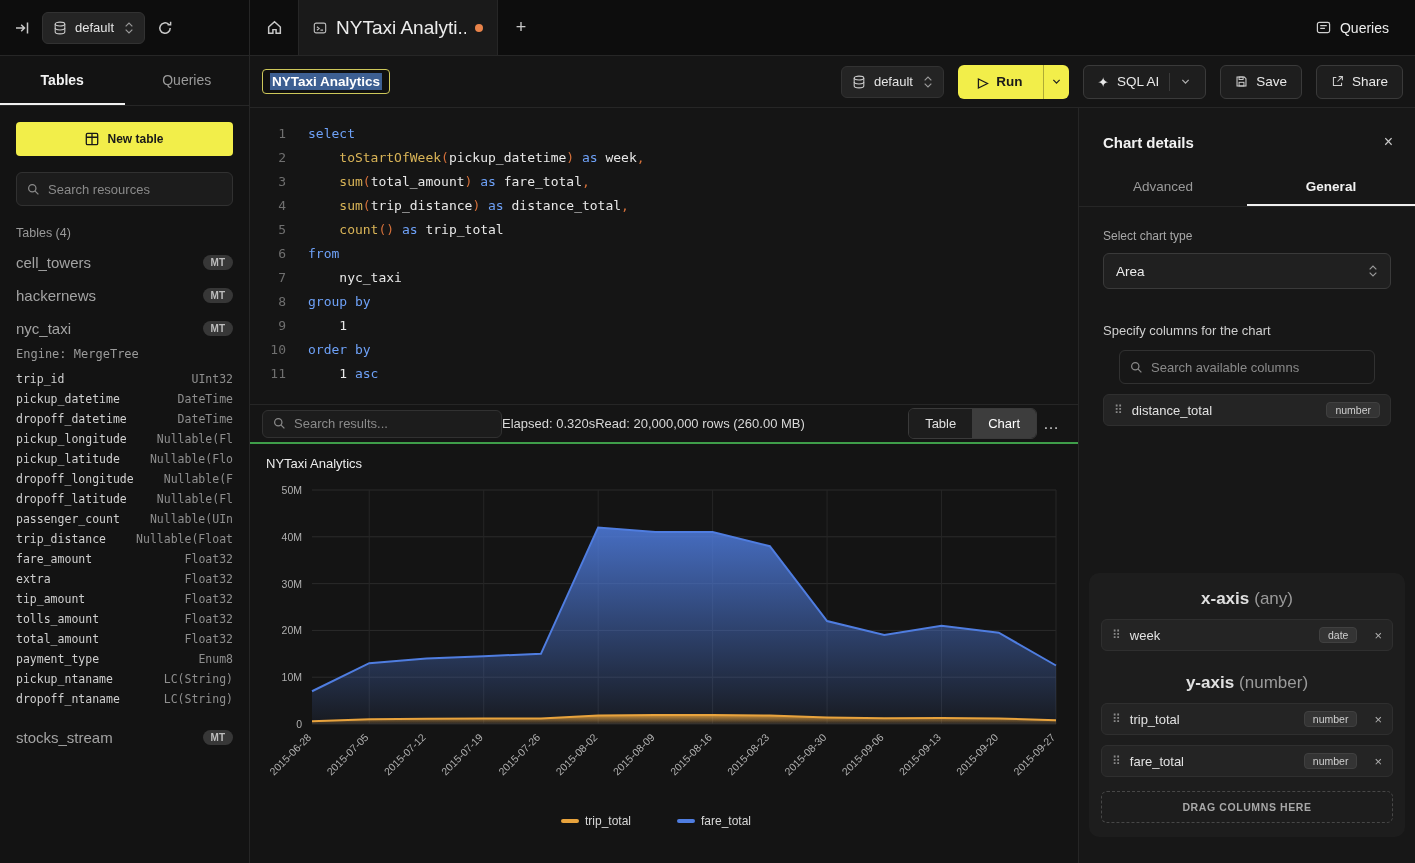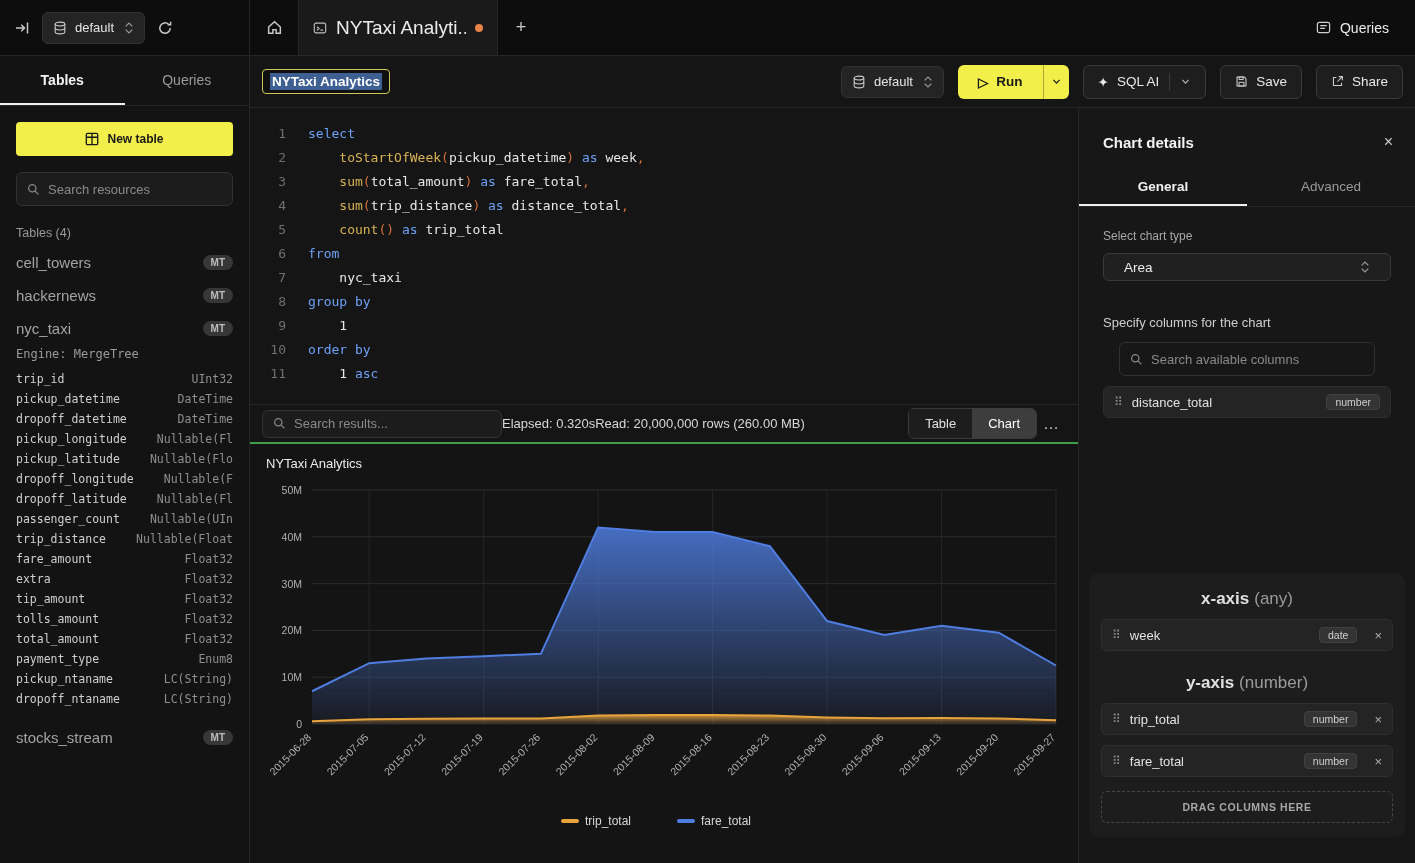--- a/index.html
+++ b/index.html
@@ -90,21 +90,21 @@
 
   
   .chart-panel { width:337px; flex:0 0 337px; background:#171717; border-left:1px solid #262626; display:flex; flex-direction:column; position:relative; overflow:hidden; }
   .panel-header { padding:26px 24px 18px; font-size:15px; font-weight:700; color:#f2f2f2; }
   .panel-close { position:absolute; top:26px; right:22px; color:#cccccc; font-size:16px; cursor:pointer; line-height:1; }
   .panel-tabs { display:flex; height:38px; border-bottom:1px solid #262626; flex:0 0 38px; }
   .panel-tab { flex:1; display:flex; align-items:center; justify-content:center; font-size:13.5px; color:#9a9a9a; cursor:pointer; border-bottom:2px solid transparent; }
   .panel-tab.active { color:#f2f2f2; border-bottom-color:#f0f0f0; font-weight:700; }
   .pc { padding:0 24px; }
   .field-label { margin-top:22px; font-size:12px; color:#a8a8a8; }
-  .select-box { margin-top:10px; height:28px; background:#202020; border:1px solid #3a3a3a; border-radius:6px; display:flex; align-items:center; justify-content:space-between; padding:0 20px; cursor:pointer; }
+  .select-box { margin-top:10px; height:36px; background:#202020; border:1px solid #3a3a3a; border-radius:6px; display:flex; align-items:center; justify-content:space-between; padding:0 12px; cursor:pointer; }
   .select-value { font-size:13.5px; color:#ececec; }
   .columns-label { margin-top:34px; font-size:13px; color:#cfcfcf; }
   .panel-search { margin:12px 16px 0; height:34px; background:transparent; }
   .chip { display:flex; align-items:center; gap:9px; background:#242424; border:1px solid #2f2f2f; border-radius:6px; height:32px; padding:0 10px; margin-top:10px; cursor:grab; }
   .drag { color:#8a8a8a; font-size:12px; line-height:1; }
   .chip-label { font-size:13px; color:#e2e2e2; }
   .chip-badge { margin-left:auto; background:#343434; border:1px solid #404040; border-radius:4px; font-size:10.5px; color:#cfcfcf; padding:1px 8px; }
   .chip-x { margin-left:8px; color:#b0b0b0; font-size:13px; cursor:pointer; line-height:1; }
   .panel-spacer { flex:1; }
   .axis-section { margin:0 10px 26px; background:#1d1d1d; border-radius:10px; padding:12px 12px 14px; }
@@ -449,22 +449,22 @@
               <rect x="427" y="343" width="18" height="4" rx="2" fill="#4f7de0"></rect>
               <text class="legend" x="451" y="349">fare_total</text>
             </svg>
         </div>
       </div>
 
       <aside class="chart-panel">
         <div class="panel-header">Chart details</div>
         <span class="panel-close">×</span>
         <div class="panel-tabs">
+          <div class="panel-tab">Advanced</div>
           <div class="panel-tab active">General</div>
-          <div class="panel-tab">Advanced</div>
         </div>
         <div class="pc">
           <div class="field-label">Select chart type</div>
           <div class="select-box">
             <span class="select-value">Area</span>
             <span>
               <svg width="10" height="14" viewBox="0 0 12 16">
                   <path d="M2 6l4-4 4 4M2 10l4 4 4-4" fill="none" stroke="#9a9a9a" stroke-width="1.4"></path>
                 </svg>
             </span>

